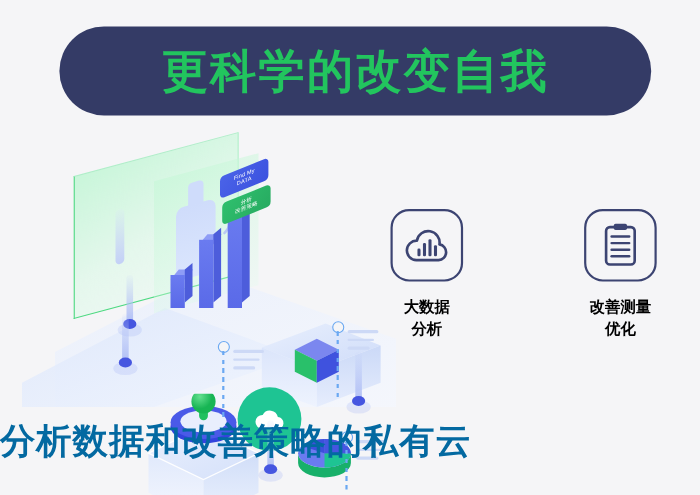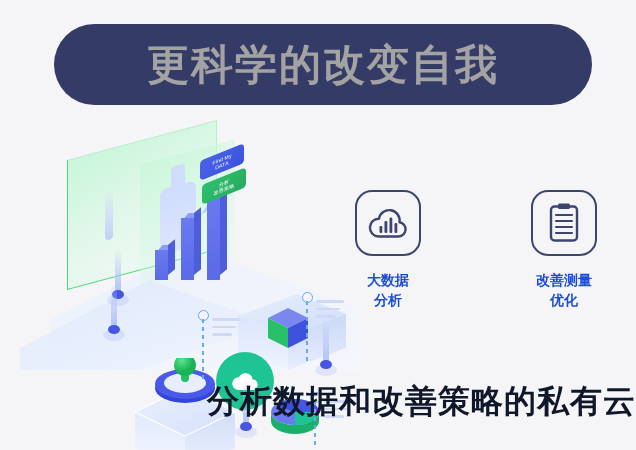--- a/index.html
+++ b/index.html
@@ -30,21 +30,21 @@
     width: 538px;
     height: 81px;
     background: #343b66;
     border-radius: 41px;
     display: flex;
     align-items: center;
     justify-content: center;
     box-sizing: border-box;
   }
   .header-title {
-    color: #a3a3a3;
+    color: #22c55e;
     font-size: 42px;
     font-weight: bold;
     letter-spacing: 2px;
     line-height: 1;
     white-space: nowrap;
     font-family: Liberation Sans, sans-serif;
   }
 
   
   .illustration {
@@ -250,37 +250,37 @@
   .feature-icon {
     width: 66px; height: 66px;
     border: 2px solid #3c4472;
     border-radius: 17px;
     display: flex; align-items: center; justify-content: center;
     box-sizing: border-box;
     background: #f5f5f7;
   }
   .feature-label {
     margin-top: 14px;
-    color: #1d4ed8;
+    color: #000000;
     font-size: 14px;
     font-weight: bold;
     line-height: 20px;
     text-align: center;
     white-space: pre-line;
     font-family: "DejaVu Sans", "Liberation Sans", sans-serif;
   }
 
   
   .tagline {
     position: absolute;
     left: 0;
     top: 385px;
     width: 636px;
-    text-align: right;
-    color: #0f172a;
+    text-align: left;
+    color: #0369a1;
     font-size: 32px;
     font-weight: bold;
     letter-spacing: 1px;
     line-height: 1;
     font-family: "DejaVu Sans", "Liberation Sans", sans-serif;
   }
 </style>
 </head>
 <body>
 

